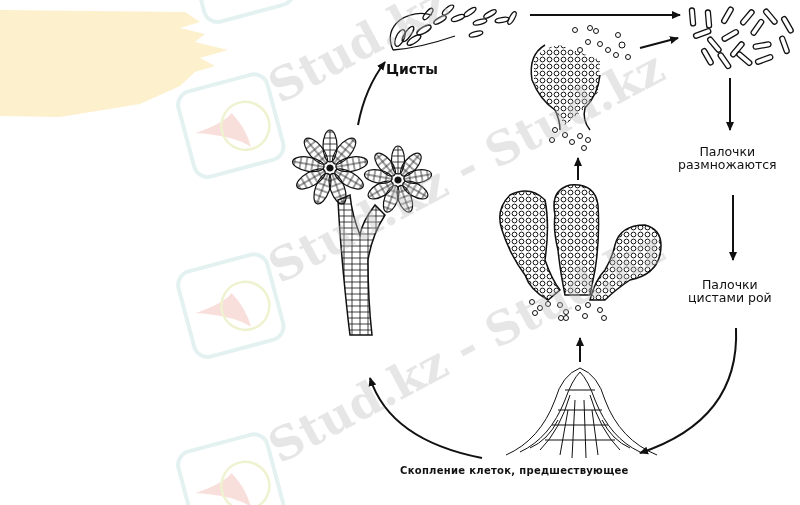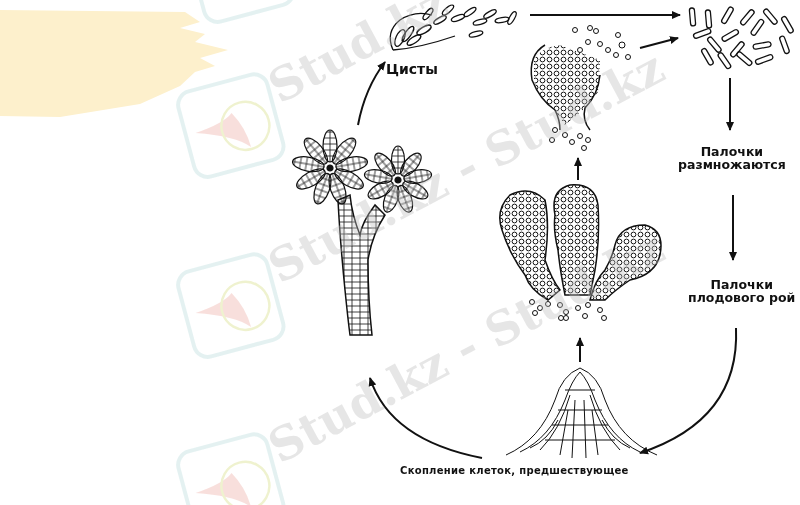--- a/index.html
+++ b/index.html
@@ -1,19 +1,19 @@
 <!DOCTYPE html>
 <html><head>
 <meta charset="utf-8">
 <style>
   html, body { margin: 0; padding: 0; background: #ffffff; }
   body { width: 800px; height: 505px; position: relative; overflow: hidden; font-family: "Liberation Sans", sans-serif; }
   .stage { position: absolute; left: 0; top: 0; width: 800px; height: 505px; }
   svg.art { position: absolute; left: 0; top: 0; }
-  .label { position: absolute; font-family: "DejaVu Sans", sans-serif; font-weight: bold; color: #111; text-align: center; line-height: 1.05; white-space: nowrap; }
+  .label { position: absolute; font-family: "DejaVu Sans", sans-serif; font-weight: normal; color: #111; text-align: center; line-height: 1.05; white-space: nowrap; }
   .label span { display: block; }
   .lbl-cysts { left: 386px; top: 62px; font-size: 14px; font-weight: bold; }
   .lbl-fruit { left: 288px; top: 333px; font-size: 12.5px; }
   .lbl-mult { left: 678px; top: 145px; font-size: 12.5px; }
   .lbl-swarm { left: 688px; top: 278px; font-size: 12.5px; }
   .lbl-aggr { left: 400px; top: 466px; font-size: 10px; font-weight: bold; letter-spacing: 0.3px; }
   .wm-text { position: absolute; font-family: "DejaVu Serif", serif; font-weight: bold; color: rgba(190,190,190,0.38); font-size: 46px; transform: rotate(-28deg); transform-origin: left bottom; white-space: nowrap; pointer-events: none; }
 </style>
 </head>
 <body>
@@ -210,19 +210,19 @@
   <div class="label lbl-cysts">Цисты</div>
 
 
   <div class="label lbl-mult">
     <span>Палочки</span>
     <span>размножаются</span>
   </div>
 
   <div class="label lbl-swarm">
     <span>Палочки</span>
-    <span>плодового рой</span>
+    <span>цистами рой</span>
   </div>
 
   <div class="label lbl-aggr">
     <span>Скопление клеток, предшествующее</span>
   </div>
 </div>
 
 </body></html>

